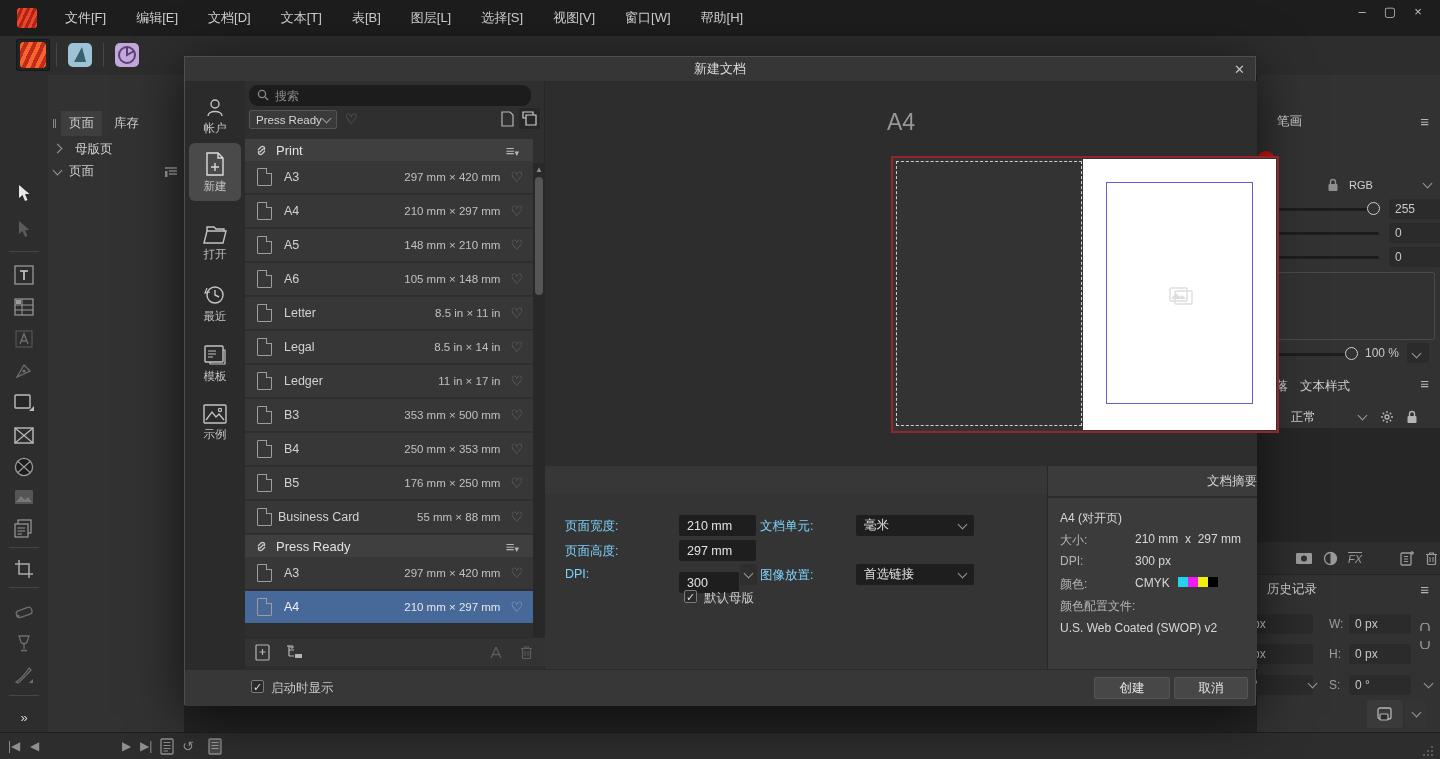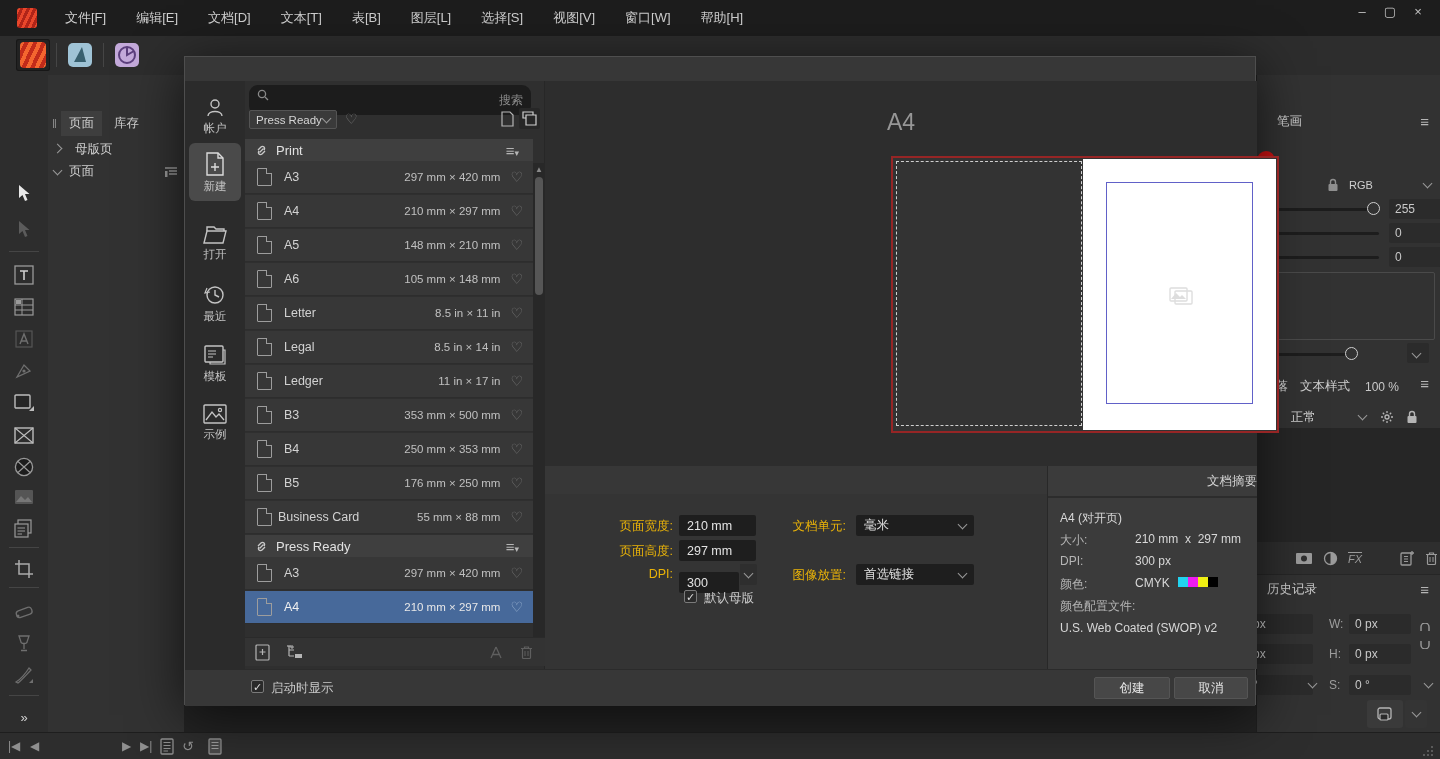--- a/index.html
+++ b/index.html
@@ -41,22 +41,22 @@
   .statusbar{left:0;top:732px;width:1440px;height:27px;background:#2d2d2d;border-top:1px solid #1e1e1e;color:#8f8f8f;}
   
   .dialog{left:184px;top:56px;width:1072px;height:649px;background:#373737;border:1px solid #4e4e4e;
           box-sizing:border-box;box-shadow:0 10px 50px rgba(0,0,0,.65);z-index:10;}
   .dtitle{left:0;top:0;width:100%;height:24px;background:#363636;border-bottom:1px solid #2c2c2c;}
   .navrail{left:0;top:24px;width:60px;height:588px;background:#2b2b2b;}
   .navitem{left:4px;width:52px;text-align:center;color:#c4c4c4;font-size:11.5px;}
   .navitem.active{background:#4a4a4a;border-radius:6px;}
   .navicon{display:block;margin:0 auto 2px;}
   .listarea{left:60px;top:24px;width:300px;height:588px;background:#2f2f2f;border-right:1px solid #272727;box-sizing:border-box;}
-  .search{left:4px;top:4px;width:282px;height:30px;background:#1c1c1c;border-radius:9px;border:none;color:#bbb;
-          font-size:12px;padding:0 8px 0 26px;outline:none;box-sizing:border-box;font-family:inherit;text-align:right;}
+  .search{left:4px;top:4px;width:282px;height:21px;background:#1c1c1c;border-radius:9px;border:none;color:#bbb;
+          font-size:12px;padding:0 8px 0 26px;outline:none;box-sizing:border-box;font-family:inherit;}
   .search::placeholder{color:#8a8a8a;}
   .sechead{left:0;width:288px;height:22px;background:#3f3f3f;color:#e0e0e0;font-size:13px;}
   .prow{left:0;width:288px;height:33px;background:#373737;border-bottom:1px solid #2d2d2d;box-sizing:border-box;}
   .prow.sel{background:#47699a;}
   .doc-icon{position:relative;display:inline-block;width:13px;height:16px;border:1px solid #9d9d9d;border-radius:1px;background:transparent;}
   .doc-icon:before{content:"";position:absolute;right:-1px;top:-1px;width:5px;height:5px;background:#373737;border-left:1px solid #9d9d9d;border-bottom:1px solid #9d9d9d;}
   .prow.sel .doc-icon:before{background:#47699a;}
   .pname{font-size:12.5px;color:#d2d2d2;}
   .psize{font-size:11.5px;color:#c0c0c0;}
   .heart{color:#777;font-size:14px;line-height:1;}
@@ -65,21 +65,21 @@
   .preview{left:360px;top:24px;width:712px;height:385px;background:#2d2d2d;}
   .ptitle{width:100%;text-align:center;font-size:23px;color:#979797;}
   .spread{left:346px;top:75px;width:388px;height:277px;border:2px solid #962525;background:#333;box-sizing:border-box;}
   .dashhalf{left:3px;top:3px;width:186px;height:265px;border:1px dashed #d0d0d0;box-sizing:border-box;}
   .whitepage{right:1px;top:1px;width:193px;height:271px;background:#fff;}
   .margins{left:23px;top:23px;right:23px;bottom:26px;border:1px solid #6161c8;}
   .tabsrow{left:360px;top:409px;width:502px;height:28px;background:#2a2a2a;}
   .dtab{font-size:12.5px;color:#b9b9b9;padding:6px 10px;}
   .dtab.active{background:#212121;color:#e2e2e2;}
   .formarea{left:360px;top:437px;width:502px;height:175px;background:#343434;}
-  .flabel{font-size:12.5px;color:#eab308;text-align:right;}
+  .flabel{font-size:12.5px;color:#7dd3fc;text-align:left;}
   .finput{background:#1e1e1e;border:none;border-radius:2px;color:#e3e3e3;font-size:12.5px;padding:0 8px;height:21px;
           box-sizing:border-box;outline:none;font-family:inherit;}
   .fdrop{background:#1e1e1e;border-radius:2px;color:#e3e3e3;font-size:12.5px;height:21px;display:flex;align-items:center;
          padding:0 8px;box-sizing:border-box;justify-content:space-between;}
   .cbox{width:13px;height:13px;background:#2a2a2a;border:1px solid #7a7a7a;border-radius:2px;color:#ddd;font-size:11px;
         line-height:13px;text-align:center;box-sizing:border-box;}
   .summary{left:862px;top:409px;width:210px;height:203px;background:#3b3b3b;border-left:1px solid #282828;box-sizing:border-box;}
   .sumhead{width:100%;height:30px;border-bottom:2px solid #2c2c2c;text-align:right;line-height:30px;font-size:12.5px;color:#d5d5d5;}
   .sumlabel{font-size:12px;color:#b5b5b5;}
   .sumval{font-size:12px;color:#d8d8d8;}
@@ -303,21 +303,21 @@
   <div class="a slider" style="left:0;top:133px;width:122px;"></div>
   <span class="a knob" style="left:110px;top:127px;"></span>
   <span class="a valbox" style="left:132px;top:124px;width:40px;">255</span>
   <div class="a slider" style="left:0;top:157px;width:122px;"></div>
   <span class="a valbox" style="left:132px;top:148px;width:40px;">0</span>
   <div class="a slider" style="left:0;top:181px;width:122px;"></div>
   <span class="a valbox" style="left:132px;top:172px;width:40px;">0</span>
   <div class="a" style="left:0;top:197px;width:176px;height:66px;border:1px solid #4a4a4a;border-radius:2px;"></div>
   <div class="a slider" style="left:0;top:278px;width:96px;"></div>
   <span class="a knob" style="left:88px;top:272px;"></span>
-  <span class="a" style="left:108px;top:271px;font-size:12px;color:#c9c9c9;margin-top:34px;">100 %</span>
+  <span class="a" style="left:108px;top:271px;font-size:12px;color:#c9c9c9;">100 %</span>
   <span class="a valbox" style="left:150px;top:268px;width:10px;"><span class="chev"></span></span>
 
   <div class="a flex" style="left:6px;top:303px;gap:12px;">
     <span style="font-size:12.5px;color:#cfcfcf;">段落</span>
     <span style="font-size:12.5px;color:#cfcfcf;">文本样式</span>
   </div>
   <span class="a burger" style="right:12px;top:300px;">≡</span>
 
   <div class="a flex" style="left:0;top:331px;width:184px;height:22px;gap:6px;">
     <span style="font-size:12px;color:#c9c9c9;">6</span>
@@ -408,20 +408,24 @@
         <circle cx="10" cy="6" r="1"></circle>
         <circle cx="6" cy="6" r="1"></circle>
         <circle cx="10" cy="10" r="1"></circle>
         <circle cx="6" cy="10" r="1"></circle>
         <circle cx="2" cy="10" r="1"></circle>
       </g>
     </svg>
 </div>
 
 <div class="a dialog">
+  <div class="a dtitle flex">
+    <span style="flex:1;text-align:center;font-size:13px;color:#dcdcdc;">新建文档</span>
+    <span class="a" style="right:10px;color:#c2c2c2;font-size:13px;">✕</span>
+  </div>
 
   <div class="a navrail">
     <div class="a navitem" style="top:14px;">
       <svg class="navicon" width="24" height="24" viewBox="0 0 24 24">
           <circle cx="12" cy="9" r="4" fill="none" stroke="#c4c4c4" stroke-width="1.4"></circle>
           <path d="M5 21 C5 15 19 15 19 21" fill="none" stroke="#c4c4c4" stroke-width="1.4"></path>
         </svg>
       <span>帐户</span>
     </div>
     <div class="a navitem active" style="top:62px;height:58px;padding-top:8px;box-sizing:border-box;">

